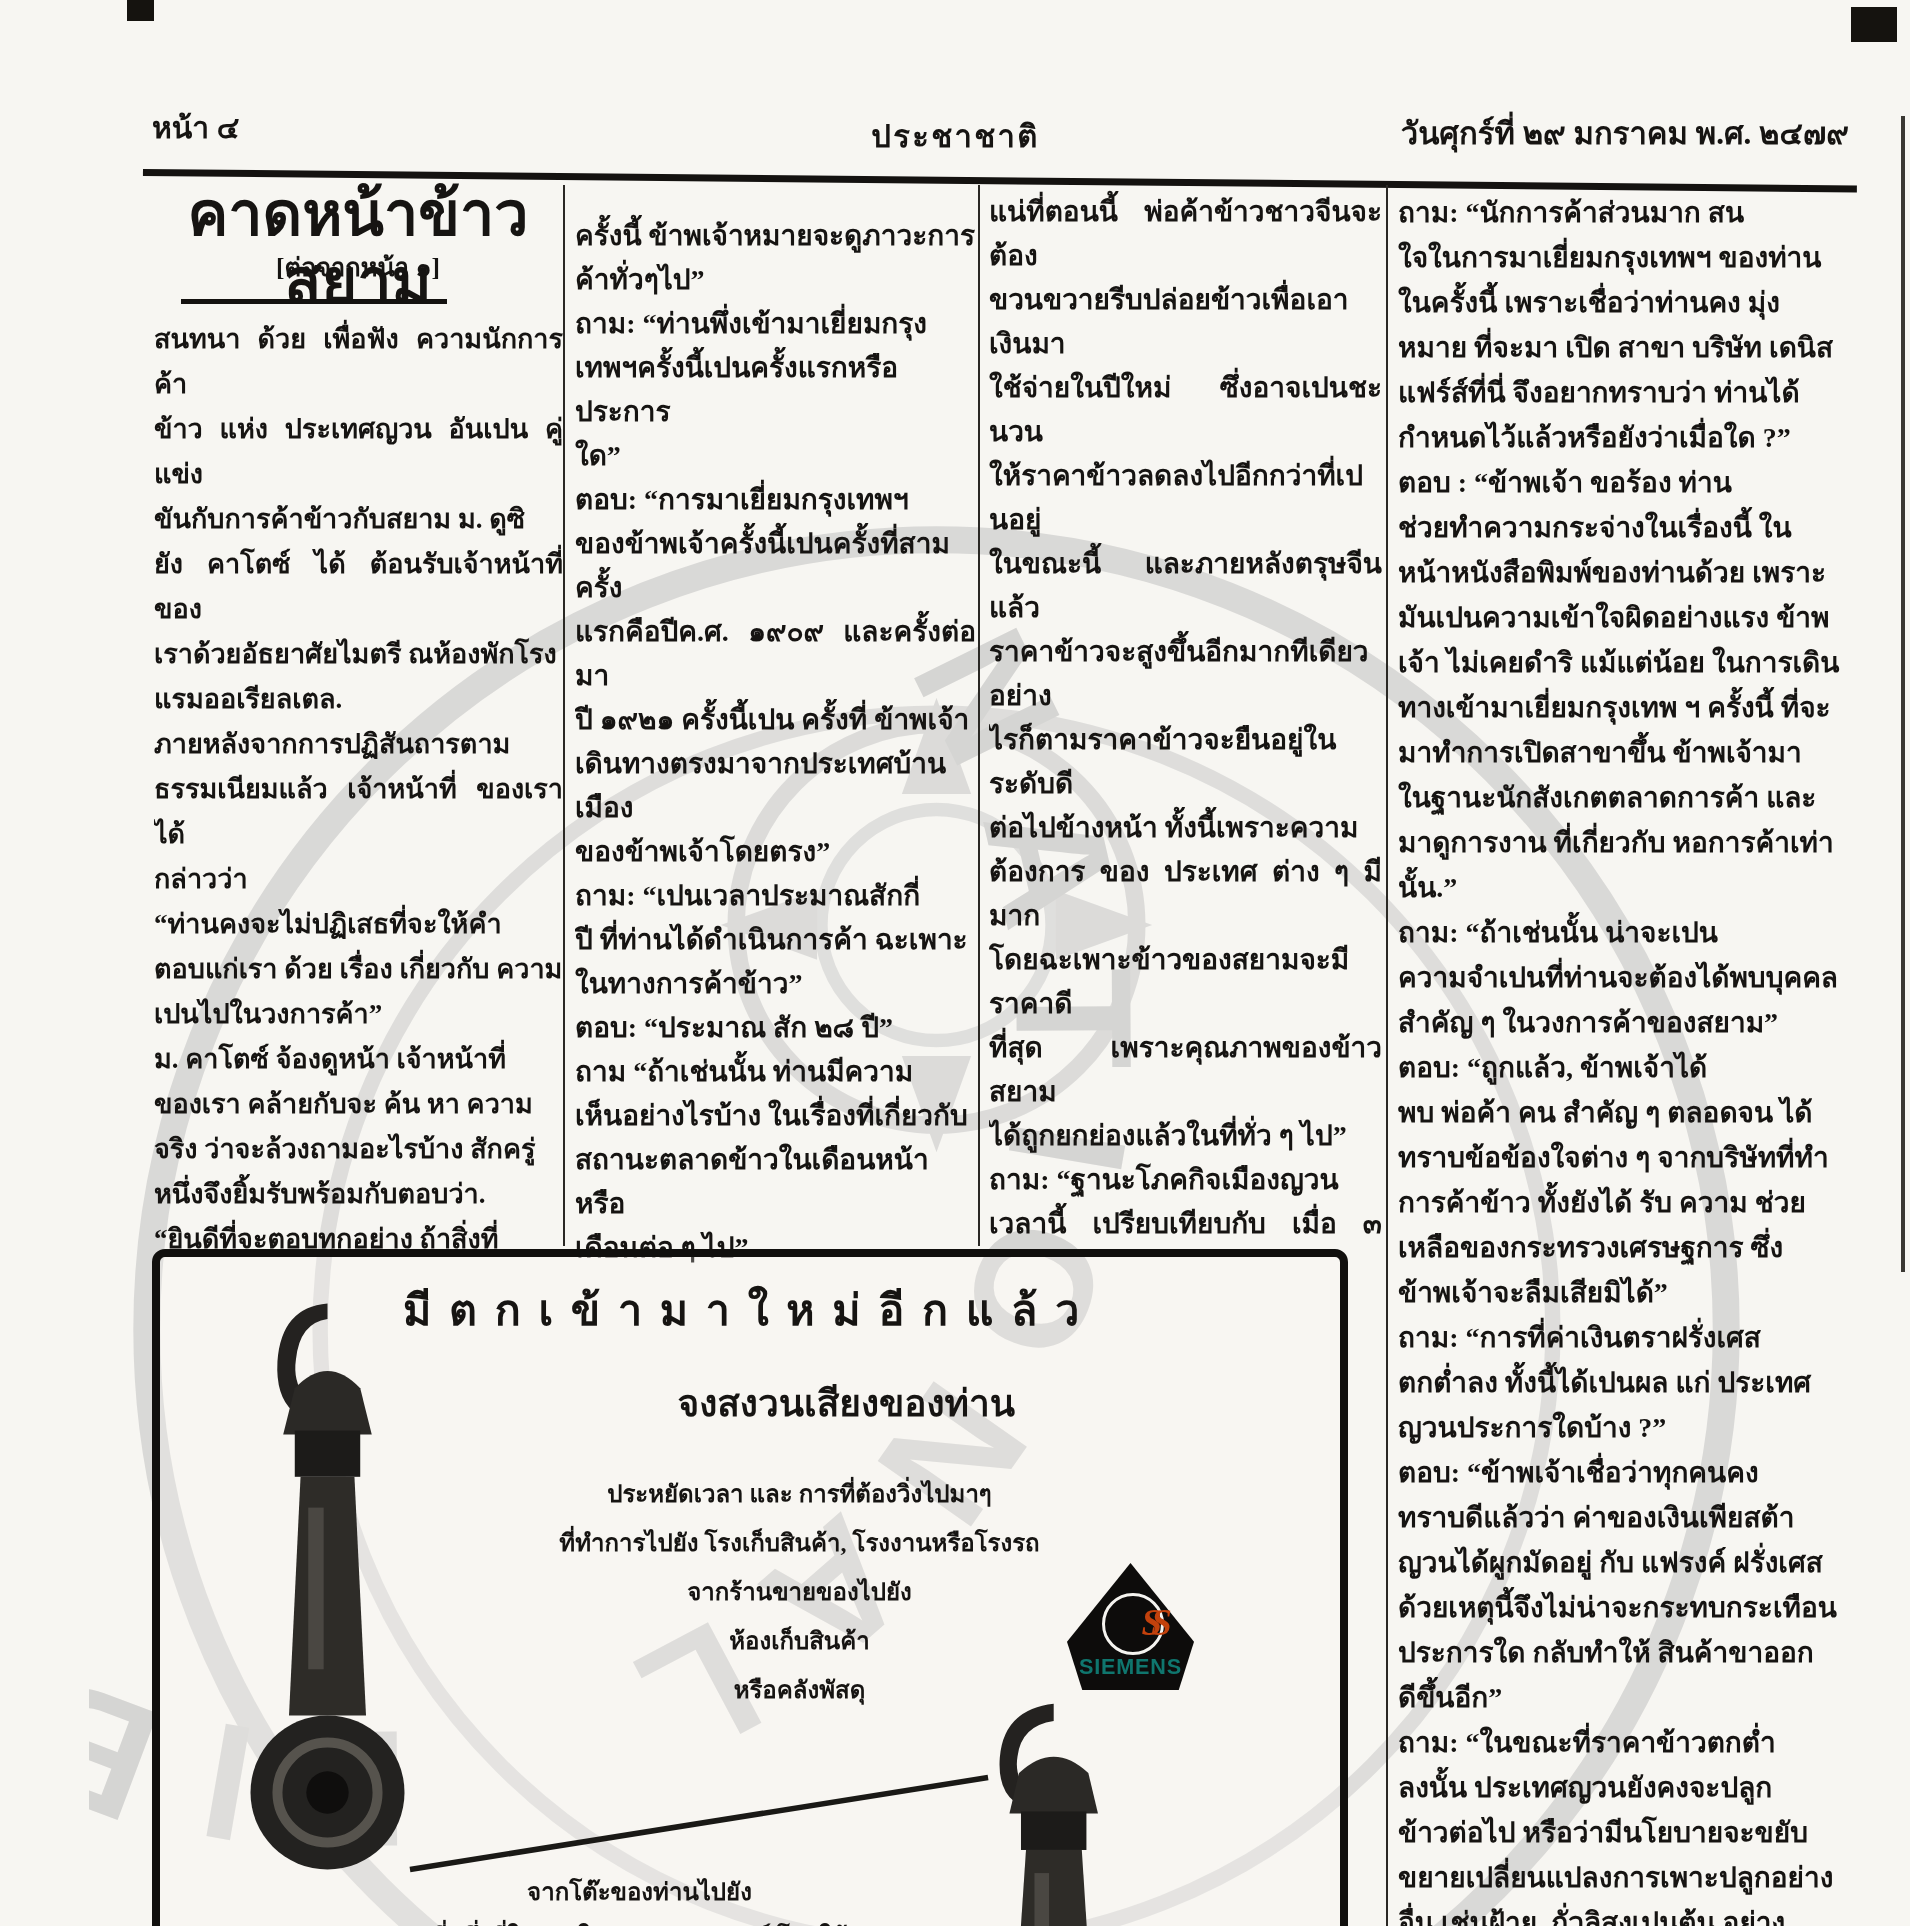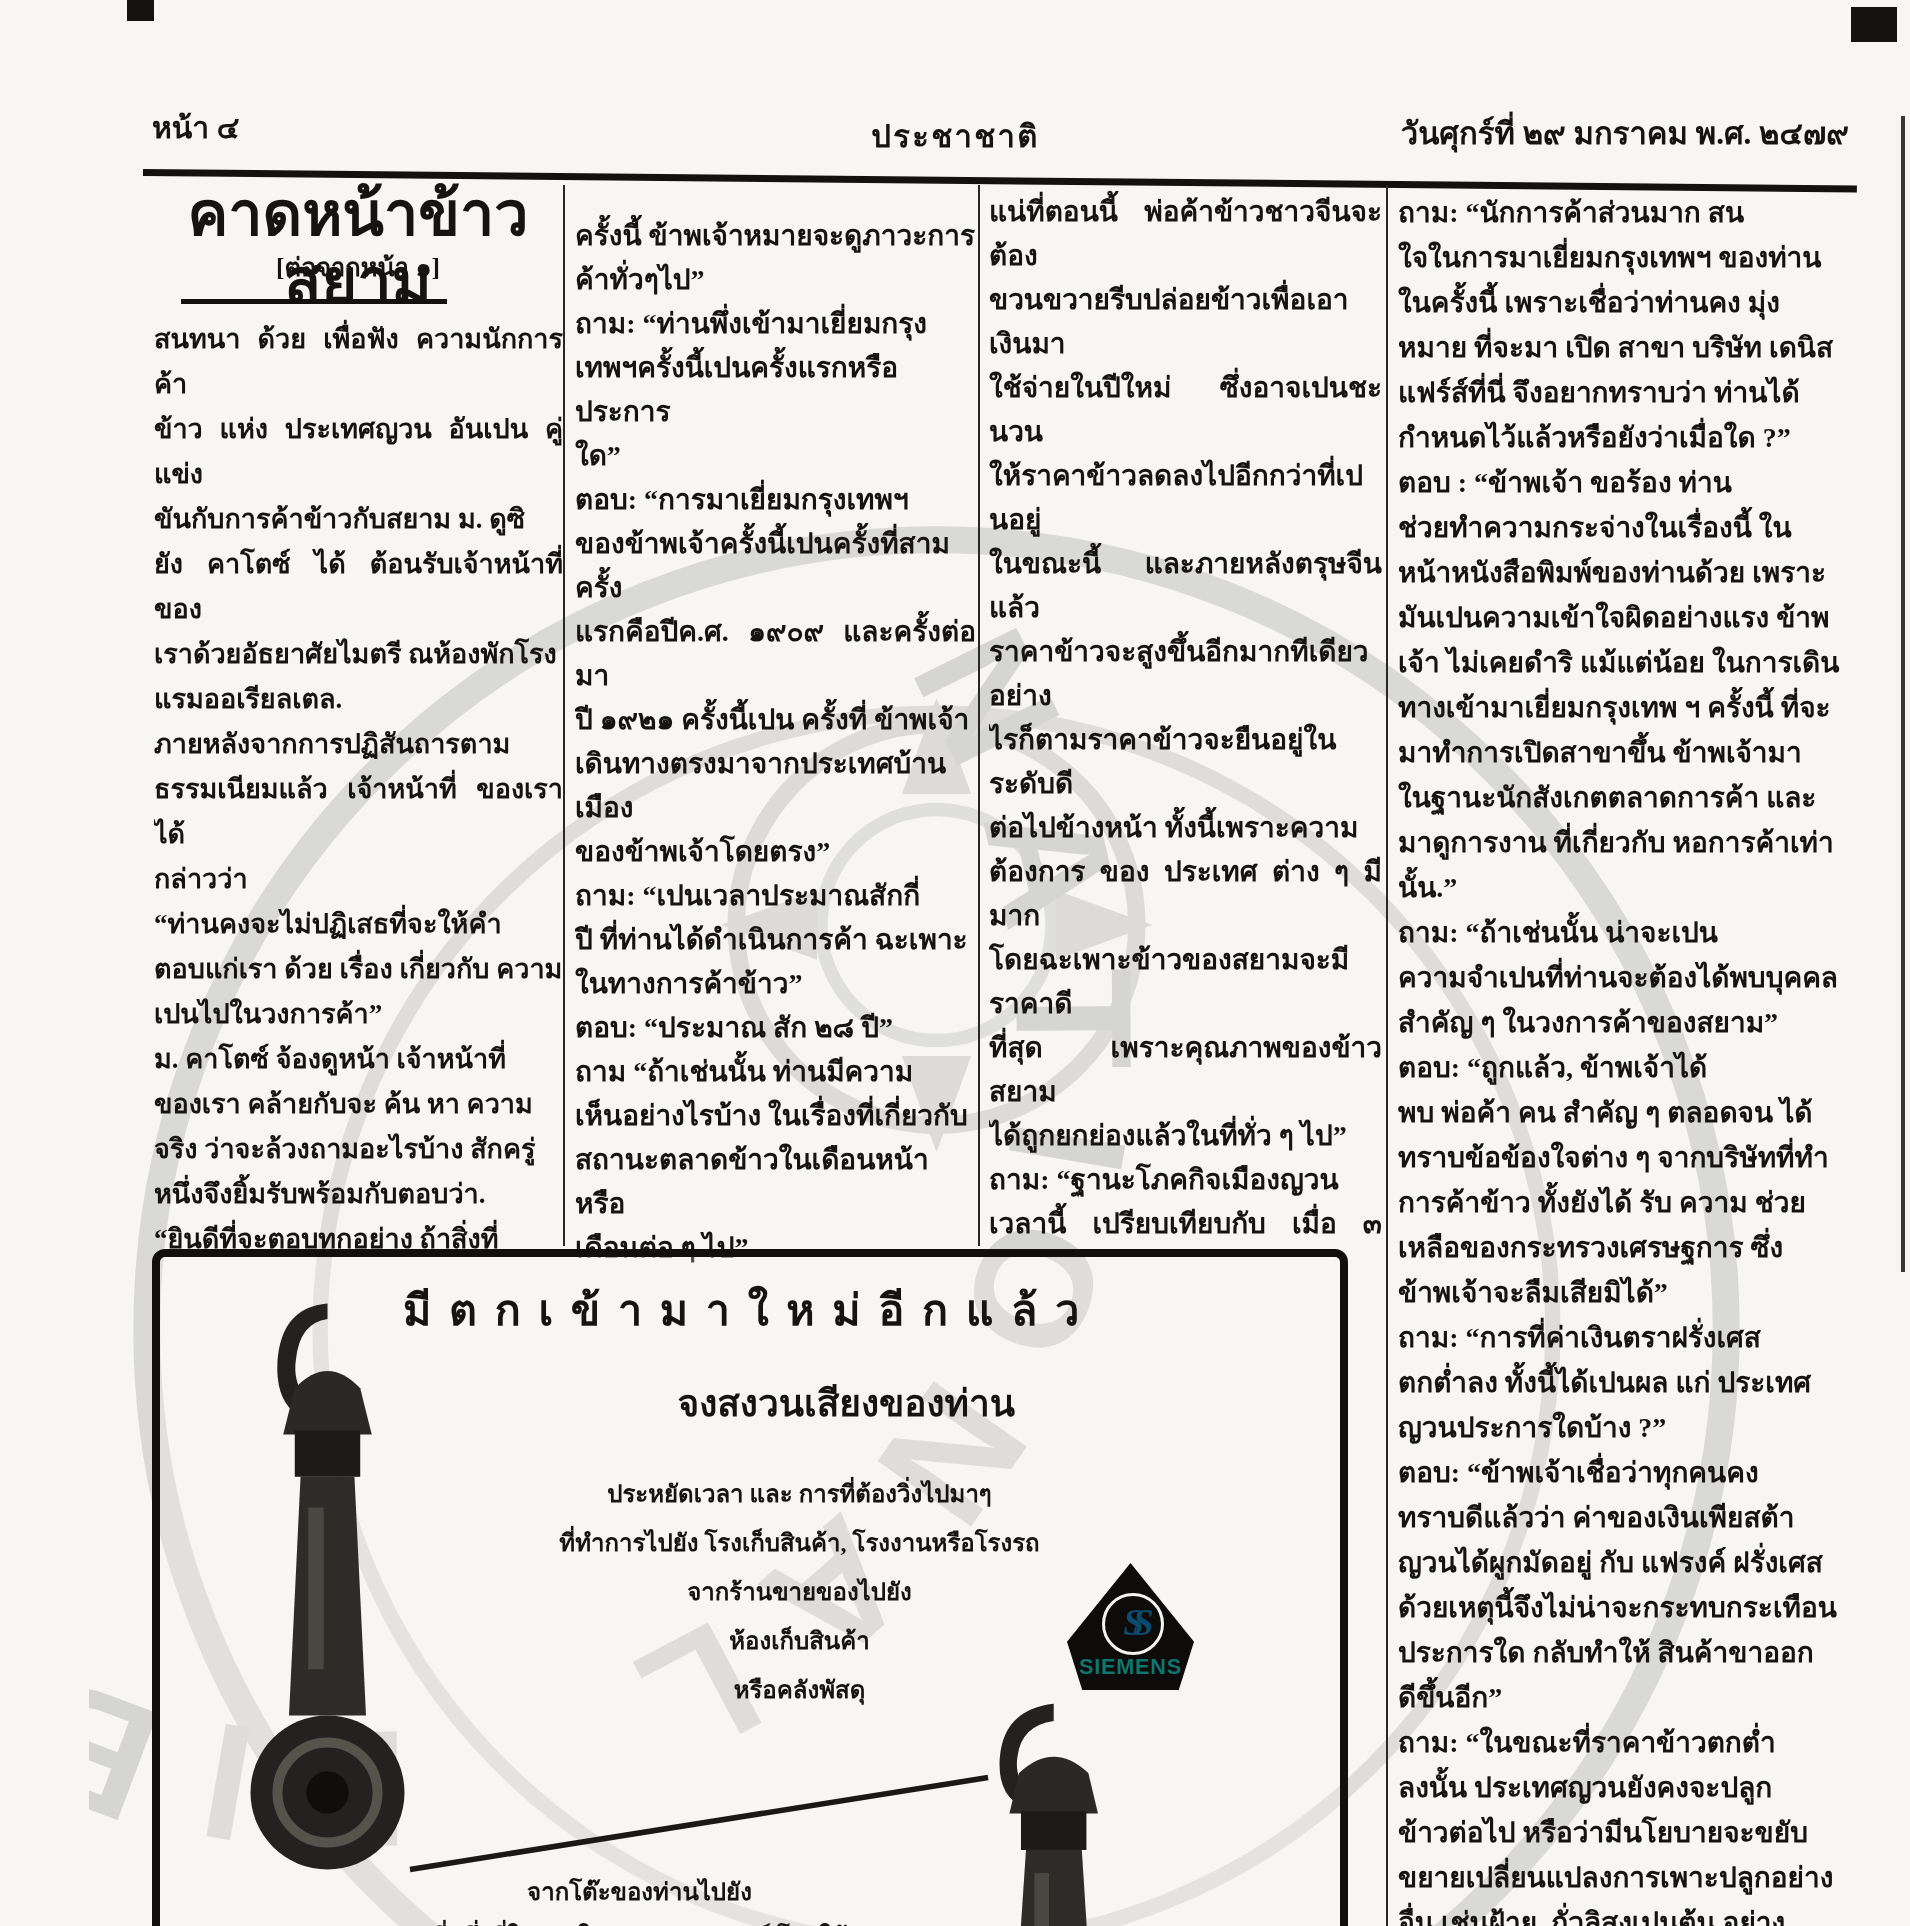--- a/index.html
+++ b/index.html
@@ -38,21 +38,21 @@
   .ad-body-2{left:46px;top:613px;width:867px;text-align:center;font-size:24px;line-height:45px;white-space:pre-line;}
   .phone{position:absolute;}
   .phone-left{left:77px;top:35px;width:181px;height:616px;}
   .phone-right{left:778px;top:439px;width:216px;height:435px;}
   .wire{left:0;top:0;width:100%;height:100%;pointer-events:none;}
   
   .siemens{left:907px;top:306px;width:127px;height:127px;}
   .siemens-shape{position:absolute;left:0;top:0;width:127px;height:127px;background:#0d0c0b;
     clip-path:polygon(50% 0%, 100% 62%, 88% 100%, 12% 100%, 0% 62%);}
   .siemens-ring{position:absolute;left:35px;top:30px;width:56px;height:56px;border:3.9px solid #f5f4f0;border-radius:50%;
-    color:#0c4a6e;font-size:37px;text-align:center;line-height:53px;font-style:italic;letter-spacing:-10.8px;}
+    color:#c2410c;font-size:37px;text-align:right;line-height:53px;font-style:italic;letter-spacing:-10.8px;}
   .siemens-word{position:absolute;left:0;top:91px;width:127px;text-align:center;color:#0f766e;font-size:21.6px;letter-spacing:0.8px;font-family:"Liberation Sans","DejaVu Sans",sans-serif;}
   
   .artifact{background:#15130f;}
   .art-tr{left:1851px;top:7px;width:46px;height:35px;}
   .art-tl{left:127px;top:0px;width:27px;height:21px;}
   .art-right-edge{left:1901px;top:116px;width:3.9px;height:1156px;background:#3a3833;}
 </style>
 </head>
 <body>
 

